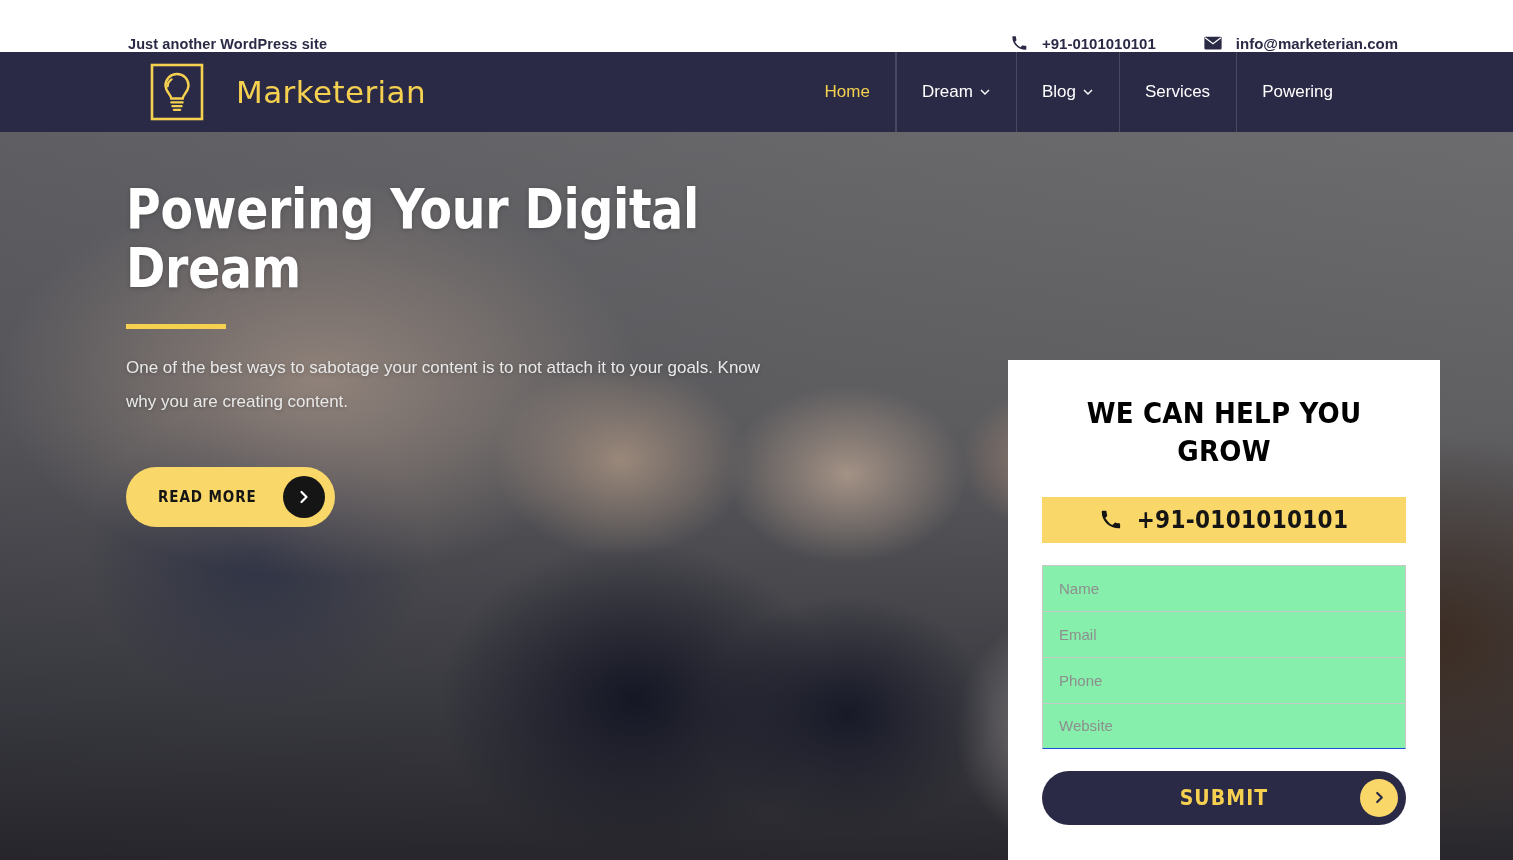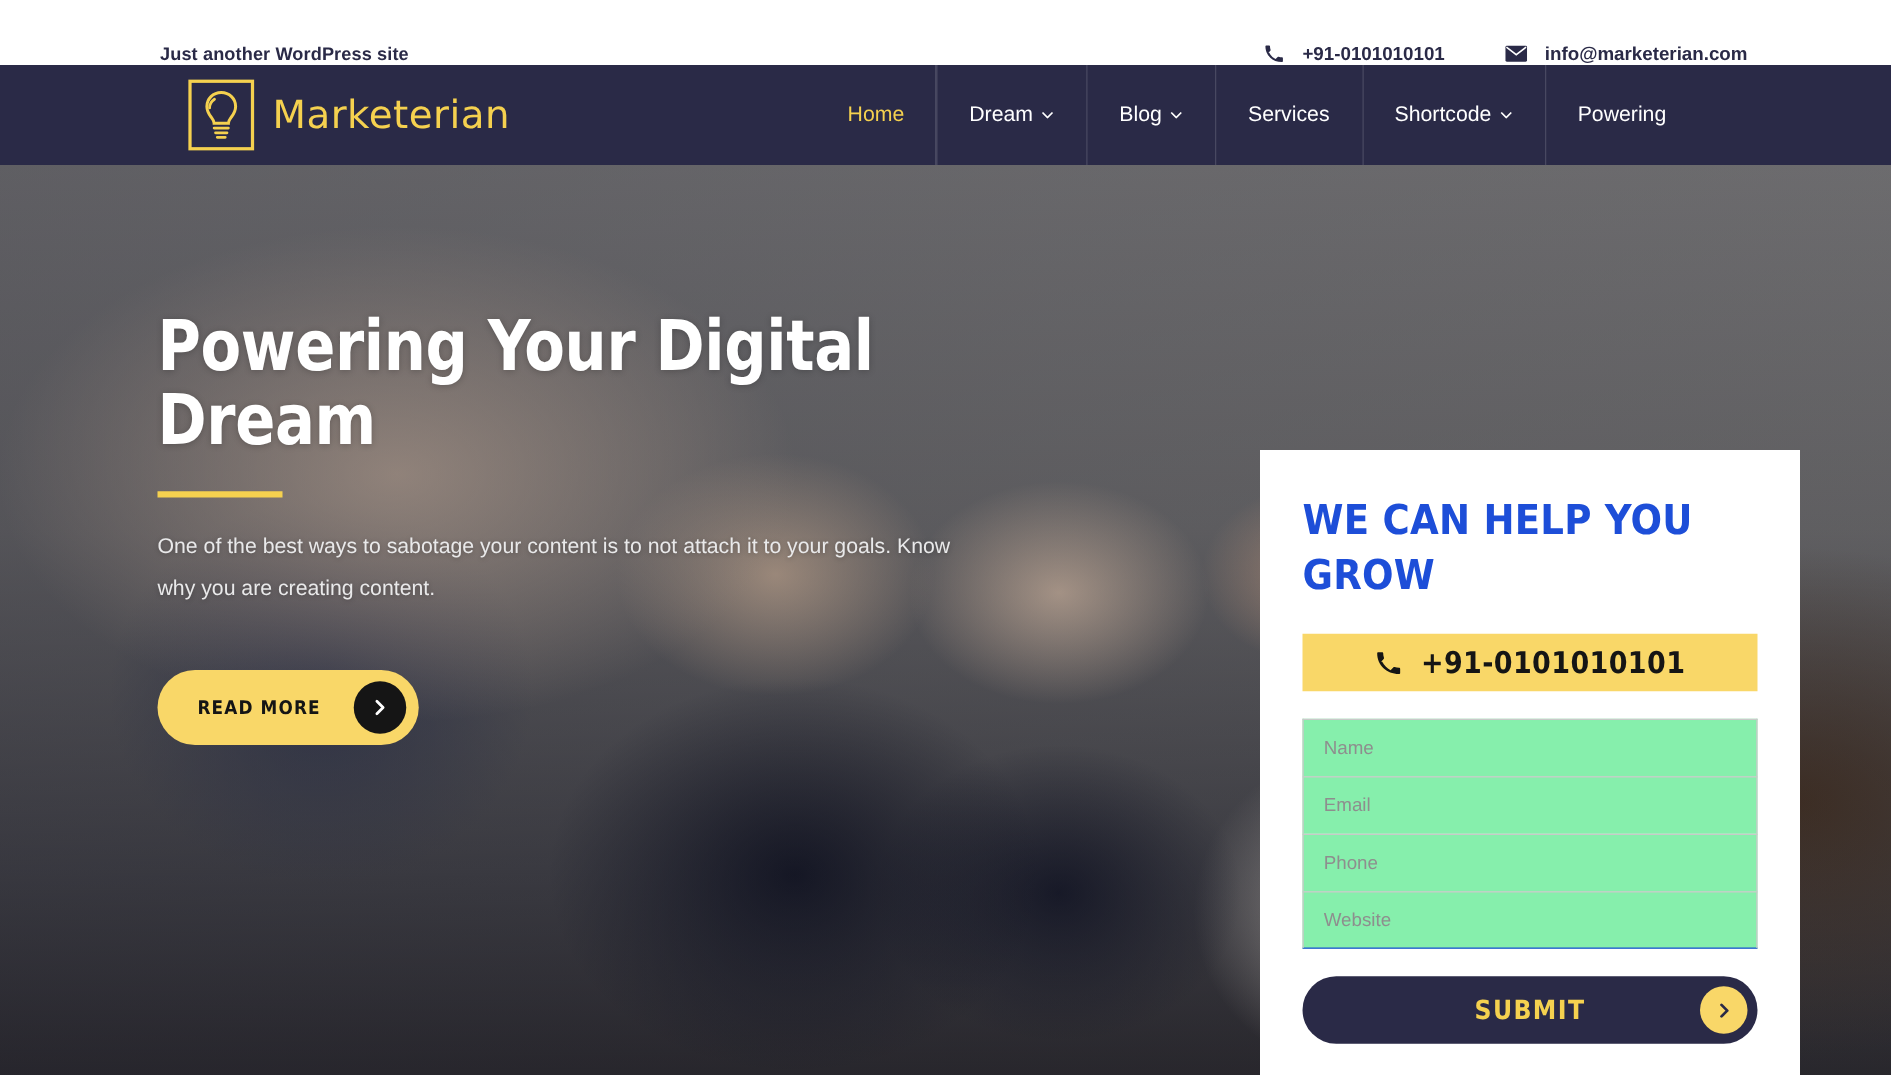--- a/index.html
+++ b/index.html
@@ -59,21 +59,21 @@
     height: 80px;
     background: #2a2a47;
     display: flex;
     align-items: stretch;
     position: relative;
     z-index: 5;
   }
   .brand {
     display: flex;
     align-items: center;
-    gap: 12px;
+    gap: 30px;
     padding-left: 148px;
     cursor: pointer;
   }
   .brand-mark { width: 58px; height: 62px; flex: none; }
   .brand-name {
     font-size: 31px;
     color: #f5d14f;
     letter-spacing: .4px;
     font-weight: 400;
     font-family: "DejaVu Sans", sans-serif;
@@ -146,21 +146,21 @@
     position: relative;
     z-index: 2;
     height: 100%;
     max-width: 1513px;
     margin: 0 auto;
     padding: 0 115px 0 126px;
     display: flex;
     align-items: flex-start;
   }
 
-  .hero-copy { padding-top: 116px; width: 720px; }
+  .hero-copy { padding-top: 47px; width: 720px; }
   .hero-title {
     font-family: "DejaVu Sans Condensed", "Liberation Sans Narrow", "Liberation Sans", sans-serif;
     font-size: 56px;
     line-height: 1.06;
     font-weight: 700;
     color: #ffffff;
     letter-spacing: -.3px;
     text-shadow: 0 1px 6px rgba(0,0,0,.22);
     transform: scaleX(.94);
     transform-origin: left center;
@@ -209,25 +209,25 @@
     position: absolute;
     left: 1008px;
     top: 228px;
     width: 432px;
     background: #ffffff;
     padding: 34px 34px 40px;
     z-index: 3;
   }
   .card-title {
     font-family: "DejaVu Sans Condensed", "Liberation Sans Narrow", "Liberation Sans", sans-serif;
-    font-size: 33px;
+    font-size: 29px;
     font-weight: 700;
     line-height: 1.32;
-    text-align: left;
-    color: #1d4ed8;
+    text-align: center;
+    color: #000000;
     letter-spacing: .2px;
   }
   .phone-bar {
     margin-top: 26px;
     background: #f9d768;
     height: 46px;
     display: flex;
     align-items: center;
     justify-content: center;
     gap: 16px;
@@ -347,28 +347,20 @@
       <span class="nav-caret">
         <svg width="10" height="6" viewBox="0 0 10 6" fill="none" stroke="currentColor" stroke-width="1.4">
             <path d="M1 1l4 4 4-4"></path>
           </svg>
       </span>
     </div>
     <div class="nav-item">
       <span>Services</span>
     </div>
     <div class="nav-item">
-      <span>Shortcode</span>
-      <span class="nav-caret">
-        <svg width="10" height="6" viewBox="0 0 10 6" fill="none" stroke="currentColor" stroke-width="1.4">
-            <path d="M1 1l4 4 4-4"></path>
-          </svg>
-      </span>
-    </div>
-    <div class="nav-item">
       <span>Powering</span>
     </div>
   </nav>
 </div>
 
 <div class="hero">
   <div class="hero-photo"></div>
 
   <div class="hero-inner">
     <div class="hero-copy">

